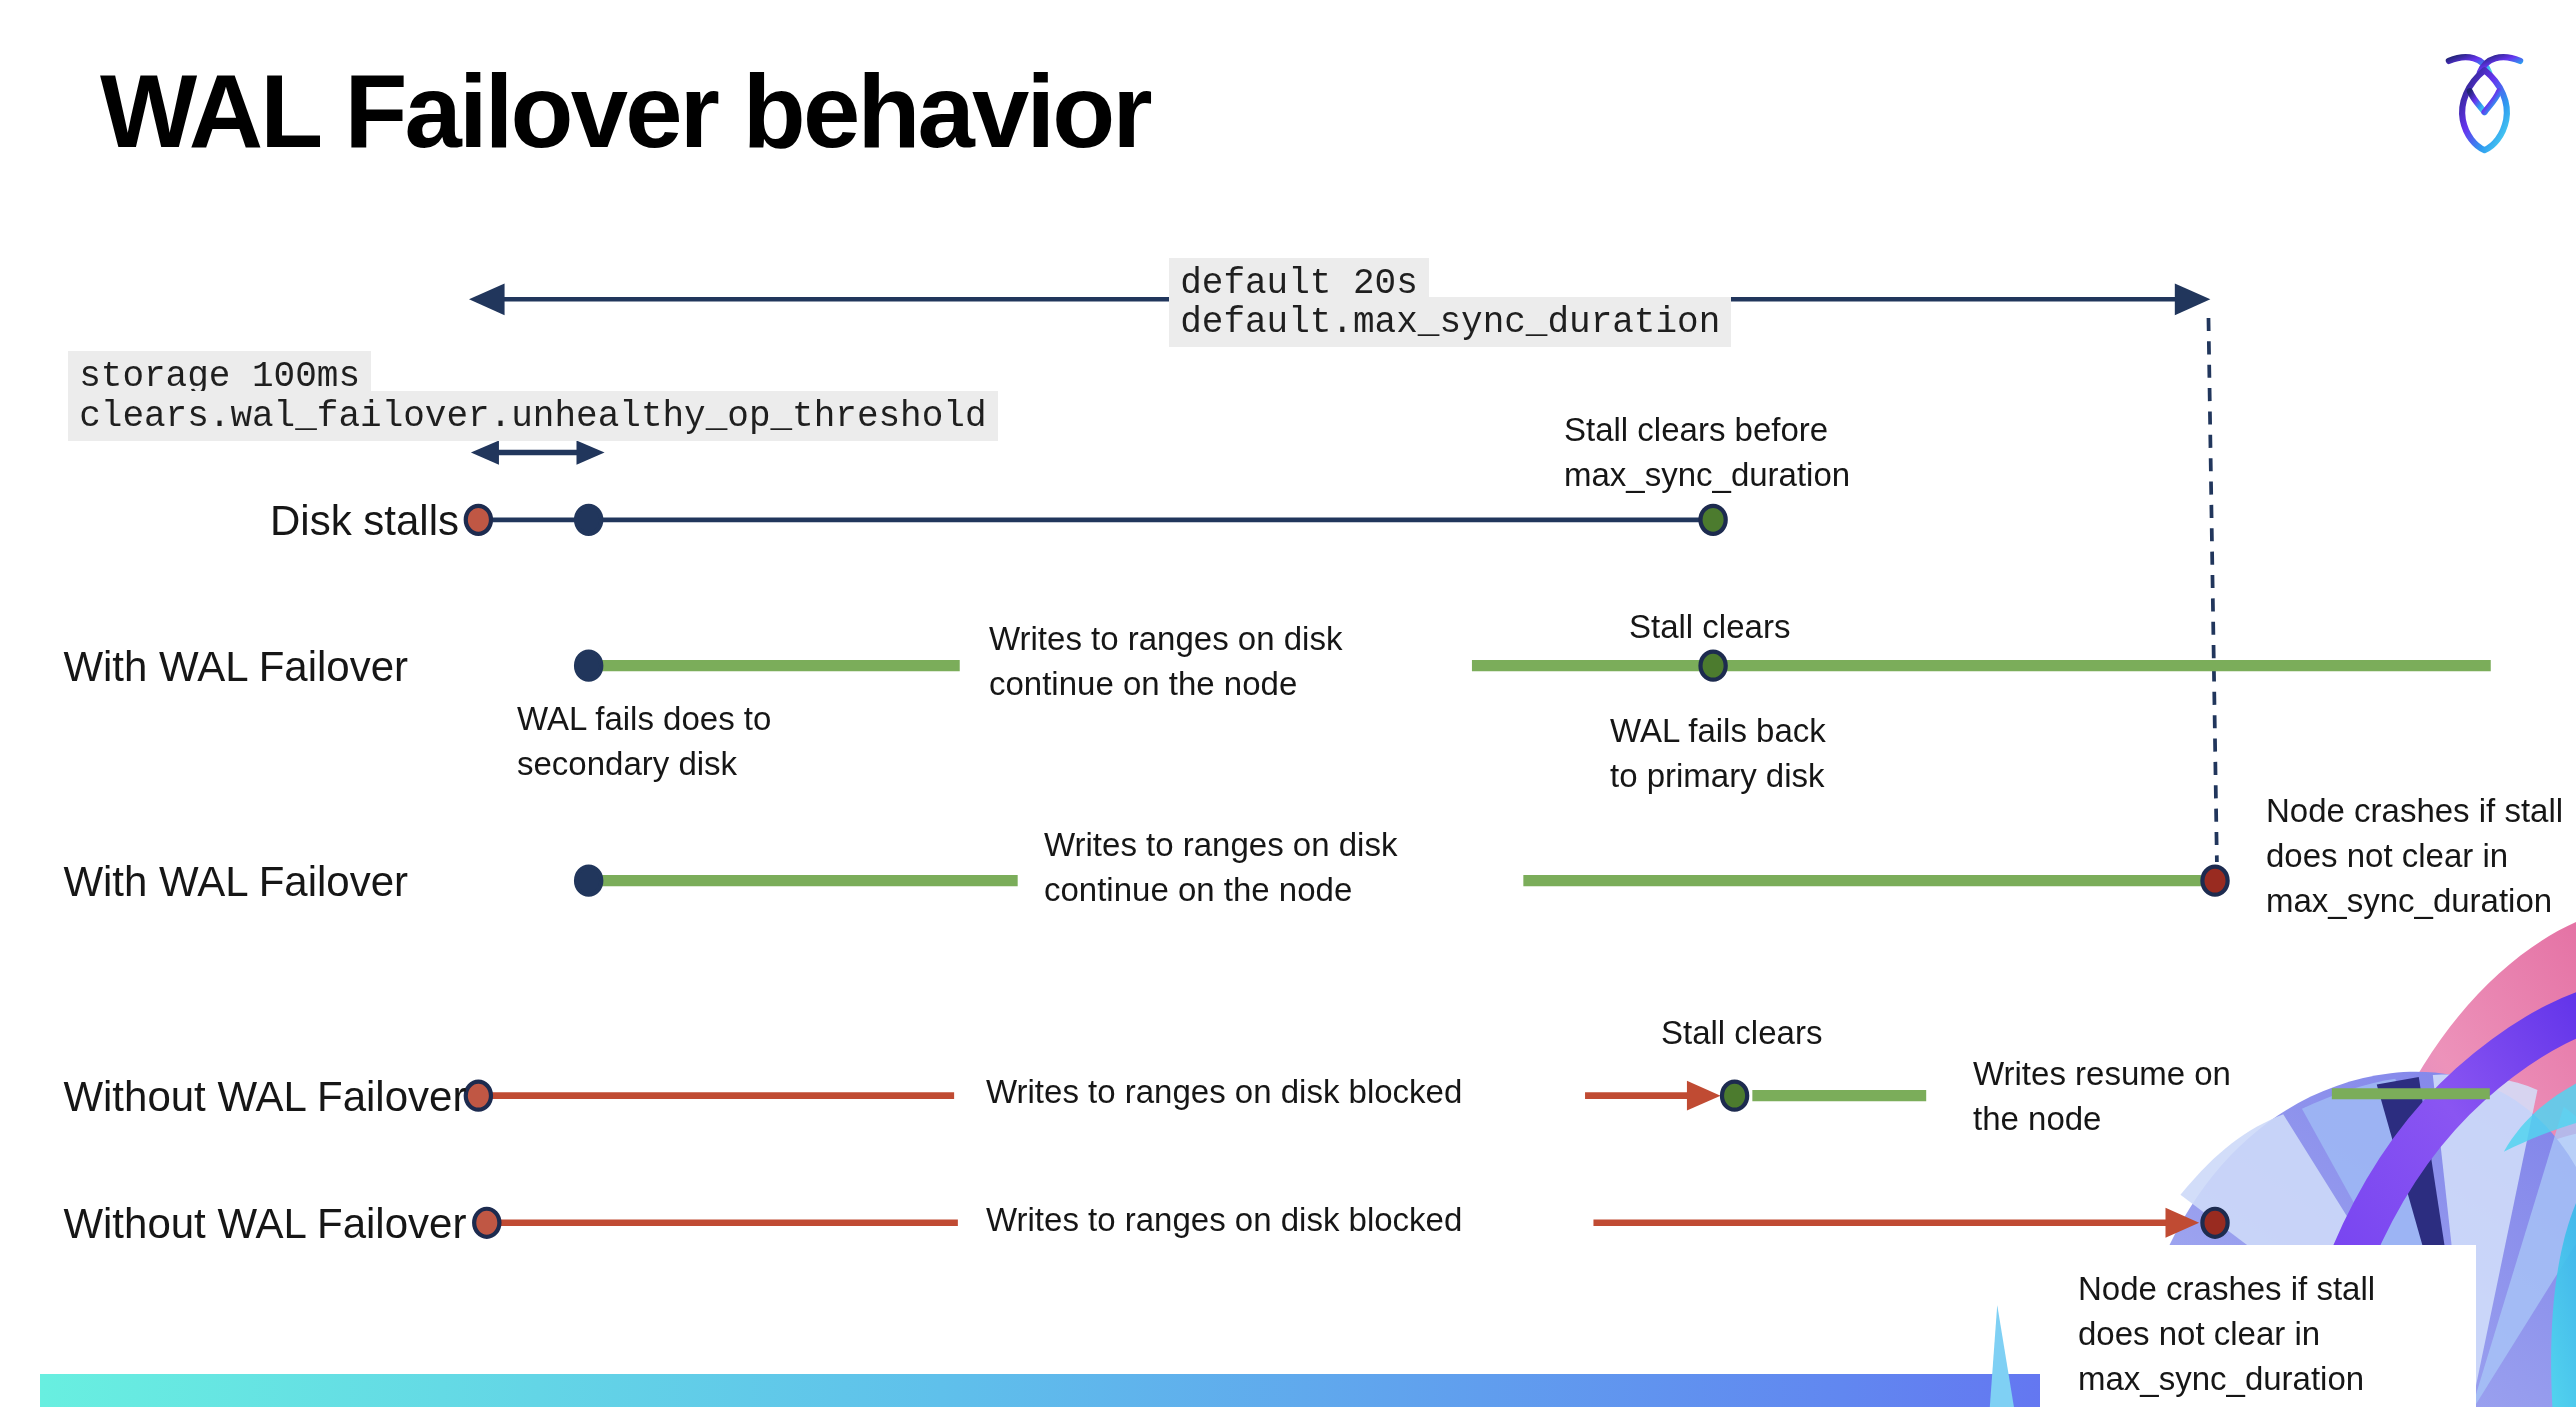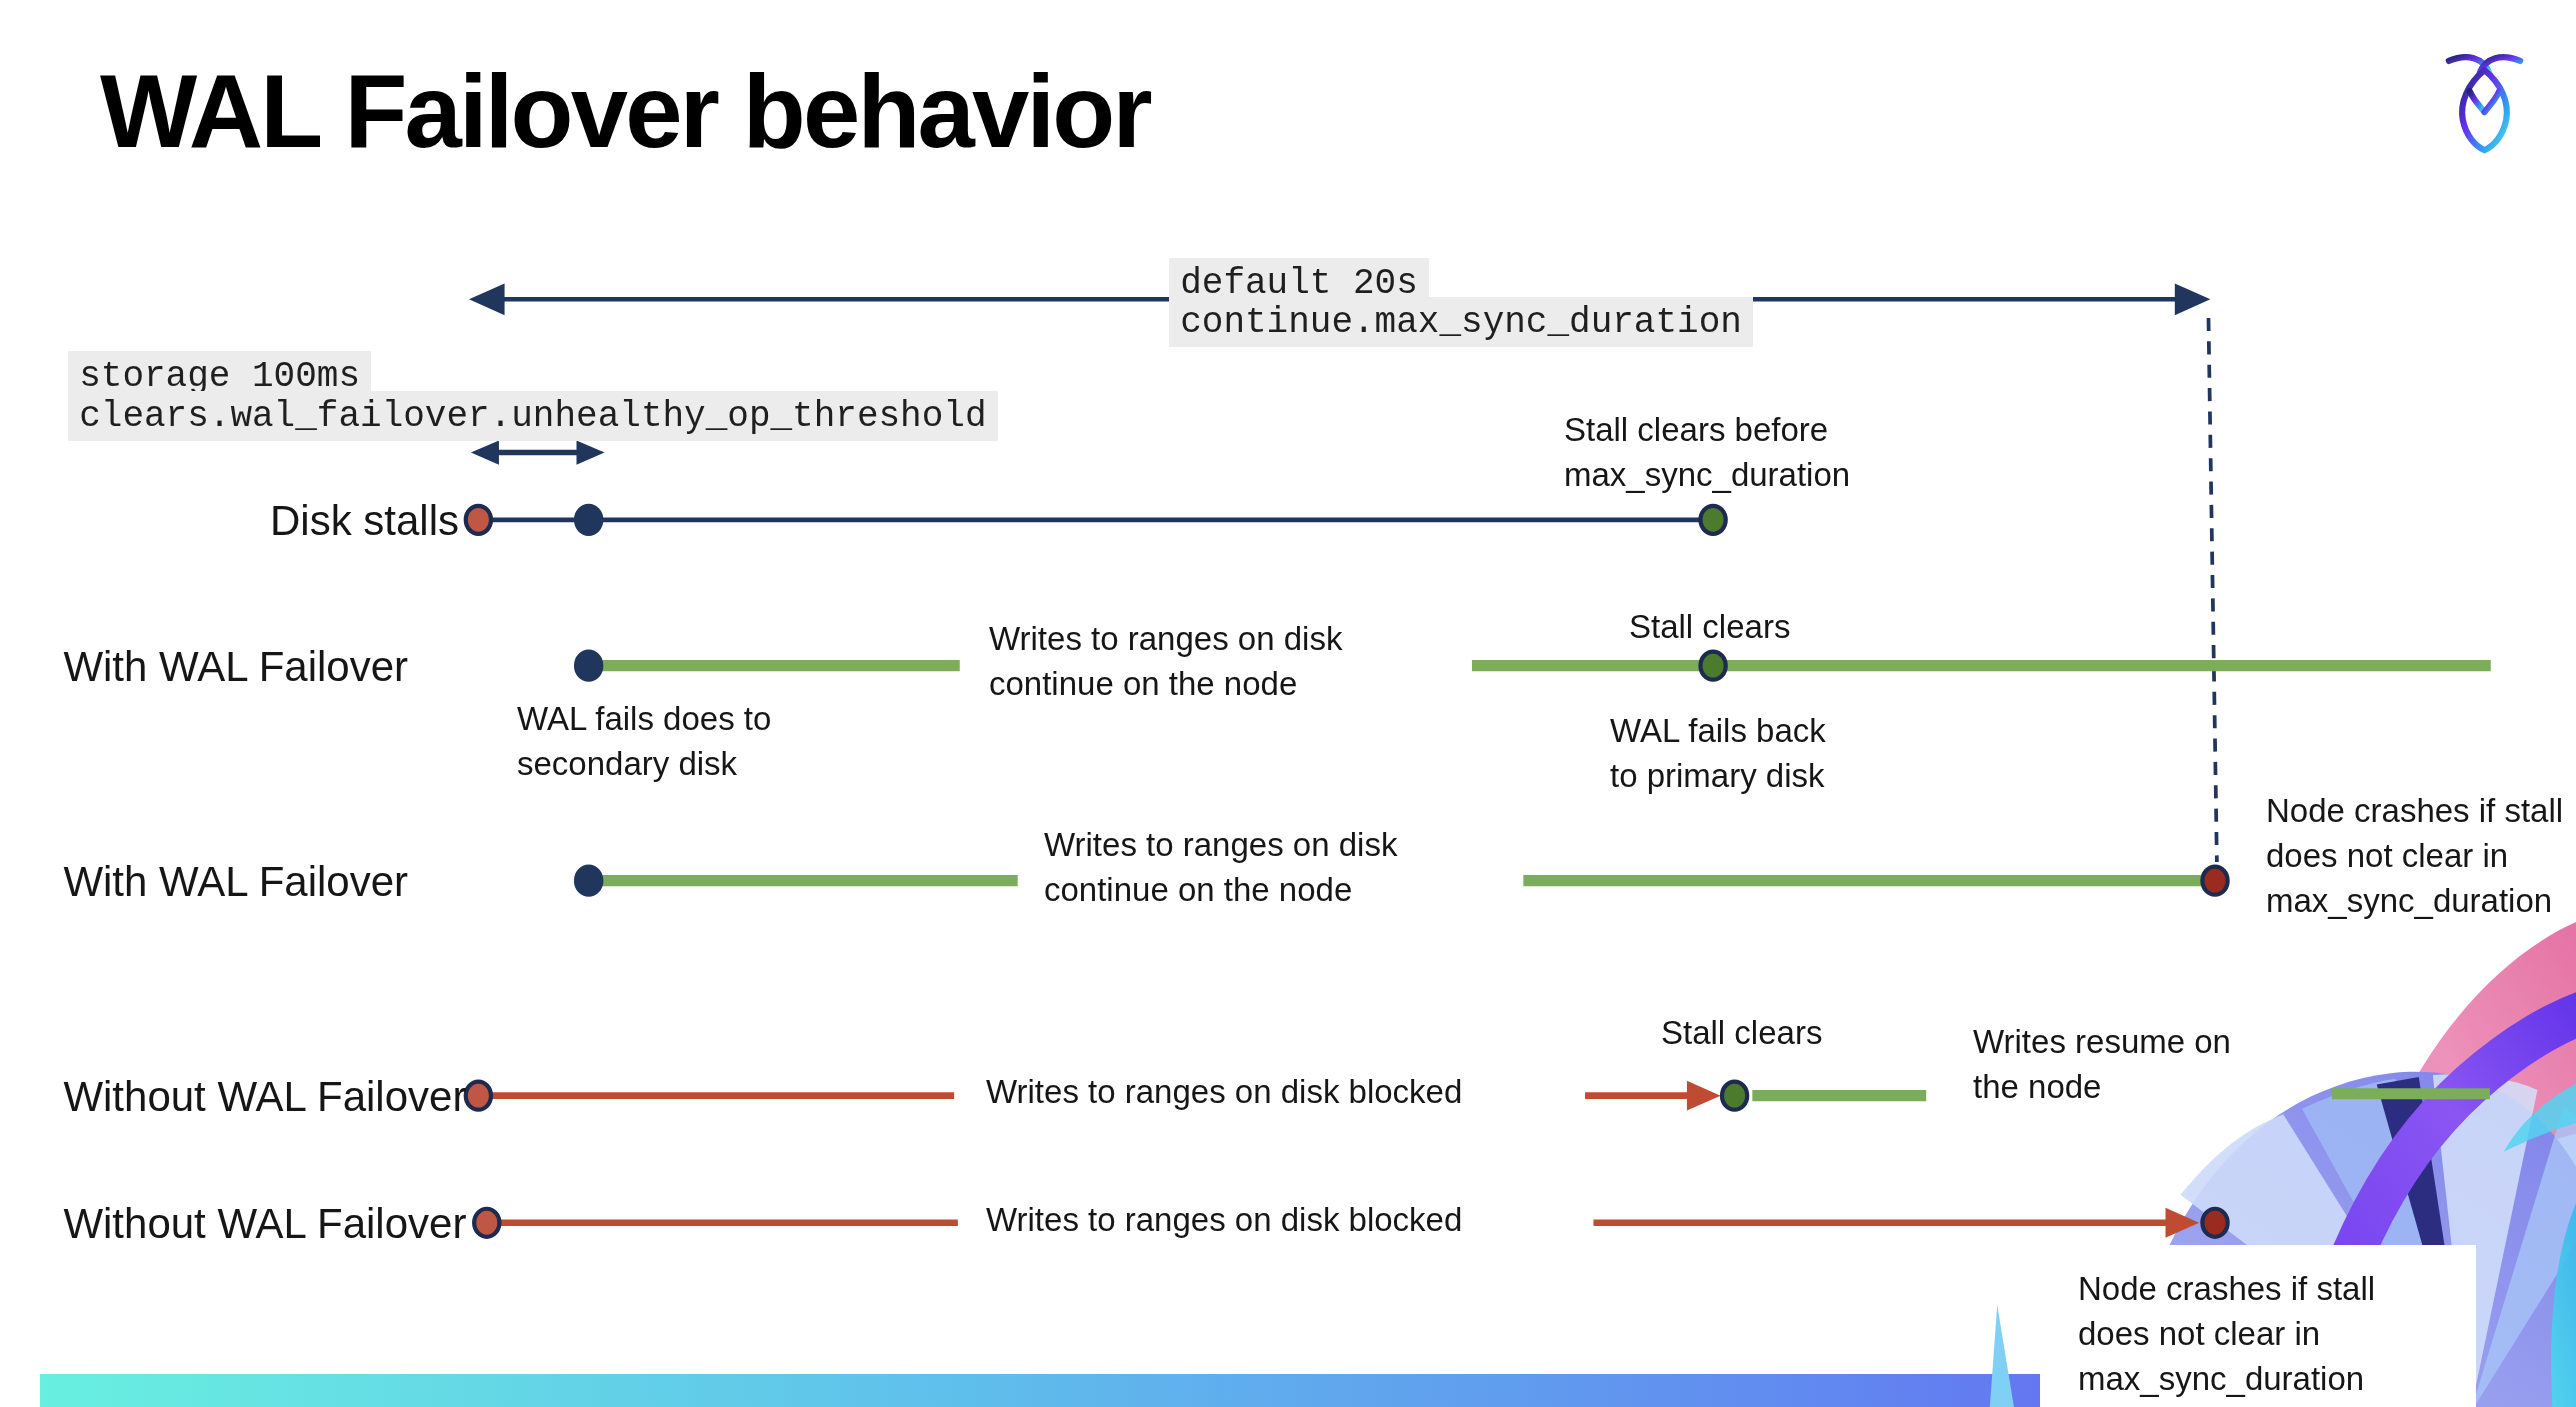--- a/index.html
+++ b/index.html
@@ -164,21 +164,21 @@
       <path d="M60,24 C38,42 28,66 32,88 C36,108 48,122 60,127 C72,122 84,108 88,88 C92,66 82,42 60,24 Z"></path>
       <path d="M60,125 L60,78"></path>
       <path d="M60,78 C52,68 45,61 41,51"></path>
       <path d="M60,78 C68,68 75,61 79,51"></path>
     </g>
   </svg>
 
   <div class="title">WAL Failover behavior</div>
 
   <span class="mono" style="left:1129px;top:258px;">default 20s</span>
-  <span class="mono" style="left:1129px;top:297px;">continue.max_sync_duration</span>
+  <span class="mono" style="left:1129px;top:297px;">default.max_sync_duration</span>
   <span class="mono" style="left:28px;top:351px;">storage 100ms</span>
   <span class="mono" style="left:28px;top:391px;">clears.wal_failover.unhealthy_op_threshold</span>
 
   <div class="rowlabel" style="left:230px;top:497px;">Disk stalls</div>
   <div class="rowlabel" style="left:23.4px;top:643px;">With WAL Failover</div>
   <div class="rowlabel" style="left:23.4px;top:858px;">With WAL Failover</div>
   <div class="rowlabel" style="left:23.4px;top:1073px;">Without WAL Failover</div>
   <div class="rowlabel" style="left:23.4px;top:1200px;">Without WAL Failover</div>
 
   <div class="note center" style="left:1524px;top:408px;width:318px;">Stall clears before
@@ -190,21 +190,21 @@
   <div class="note center" style="left:1589px;top:605px;width:215px;">Stall clears</div>
   <div class="note center" style="left:1570px;top:709px;width:280px;">WAL fails  back
 to primary disk</div>
   <div class="note" style="left:1004px;top:823px;">Writes to ranges on disk
 continue on the node</div>
   <div class="note" style="left:2226px;top:789px;">Node crashes if stall
 does not clear in
 max_sync_duration</div>
   <div class="note center" style="left:946px;top:1070px;width:561px;">Writes to ranges on disk  blocked</div>
   <div class="note center" style="left:1621px;top:1011px;width:206px;">Stall clears</div>
-  <div class="note center" style="left:1933px;top:1020px;width:308px;">Writes resume on
+  <div class="note center" style="left:1933px;top:1052px;width:308px;">Writes resume on
 the node</div>
   <div class="note center" style="left:946px;top:1198px;width:561px;">Writes to ranges on disk  blocked</div>
   <div class="note" style="left:2038px;top:1267px;">Node crashes if stall
 does not clear in
 max_sync_duration</div>
 
 </div>
 
 
 </body></html>

